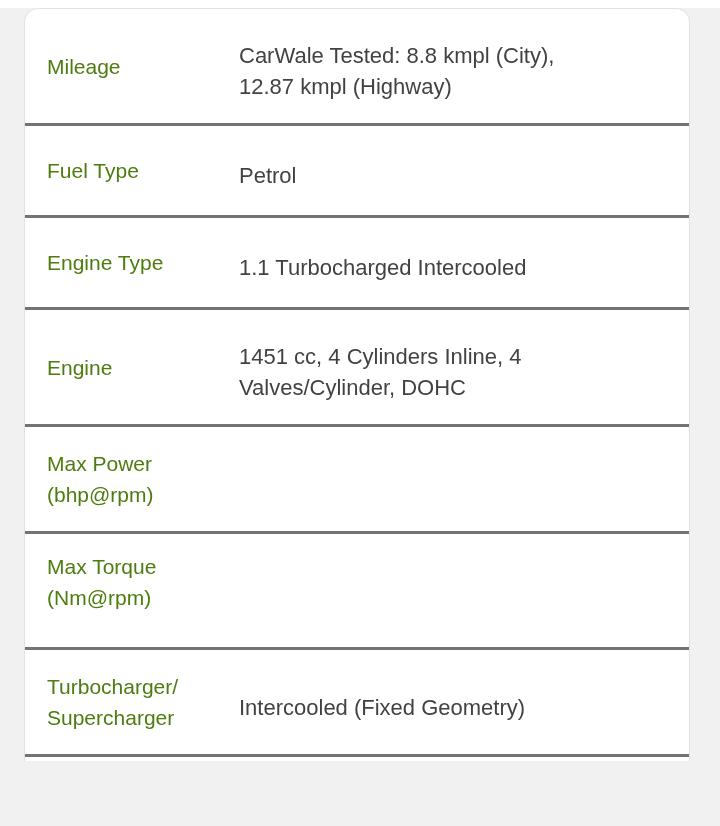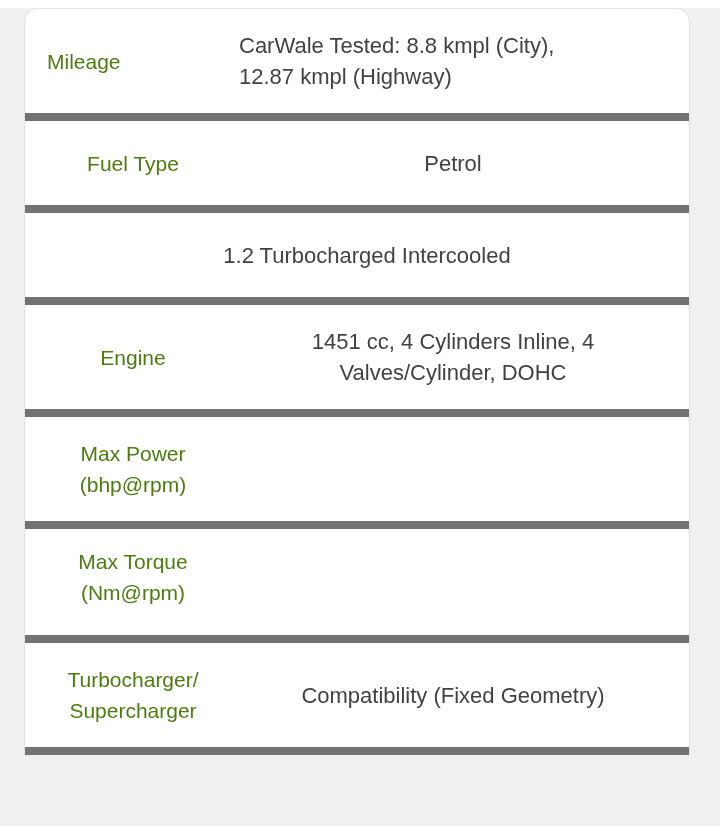--- a/index.html
+++ b/index.html
@@ -27,26 +27,25 @@
     overflow: hidden;
   }
   .row {
     display: flex;
     align-items: center;
     min-height: 92px;
     padding: 21px 22px;
     box-sizing: border-box;
   }
   .row + .row {
-    border-top: 8px solid #737373;
-    text-align: center;
+    border-top: 3px solid #737373;
   }
   .row.compact {
     padding-top: 17px;
-    padding-bottom: 27px;
+    padding-bottom: 34px;
     min-height: 86px;
   }
   .row.partial {
     min-height: 0;
     height: 7px;
     padding: 0 22px;
   }
   .label {
     flex: 0 0 172px;
     font-size: 21px;
@@ -54,20 +53,21 @@
     color: #4d7c0f;
     white-space: pre-line;
   }
   .value {
     flex: 1;
     padding-left: 20px;
     font-size: 22px;
     line-height: 31px;
     color: #424242;
     white-space: pre-line;
+    margin-top: 10px;
   }
 </style>
 </head>
 <body>
 
 <div class="page">
   <div class="top-strip"></div>
 
   <div class="card">
 
@@ -77,21 +77,22 @@
 12.87 kmpl (Highway)</div>
     </div>
 
     <div class="row">
       <div class="label">Fuel Type</div>
       <div class="value">Petrol</div>
     </div>
 
 
     <div class="row">
-      <div class="value">1.2 Turbocharged Intercooled</div>
+      <div class="label">Engine Type</div>
+      <div class="value">1.1 Turbocharged Intercooled</div>
     </div>
 
     <div class="row">
       <div class="label">Engine</div>
       <div class="value">1451 cc, 4 Cylinders Inline, 4
 Valves/Cylinder, DOHC</div>
     </div>
 
     <div class="row">
       <div class="label">Max Power
@@ -99,19 +100,19 @@
     </div>
 
     <div class="row compact">
       <div class="label">Max Torque
 (Nm@rpm)</div>
     </div>
 
     <div class="row">
       <div class="label">Turbocharger/
 Supercharger</div>
-      <div class="value">Compatibility (Fixed Geometry)</div>
+      <div class="value">Intercooled (Fixed Geometry)</div>
     </div>
 
     <div class="row partial"></div>
 
   </div>
 </div>
 
 </body></html>

